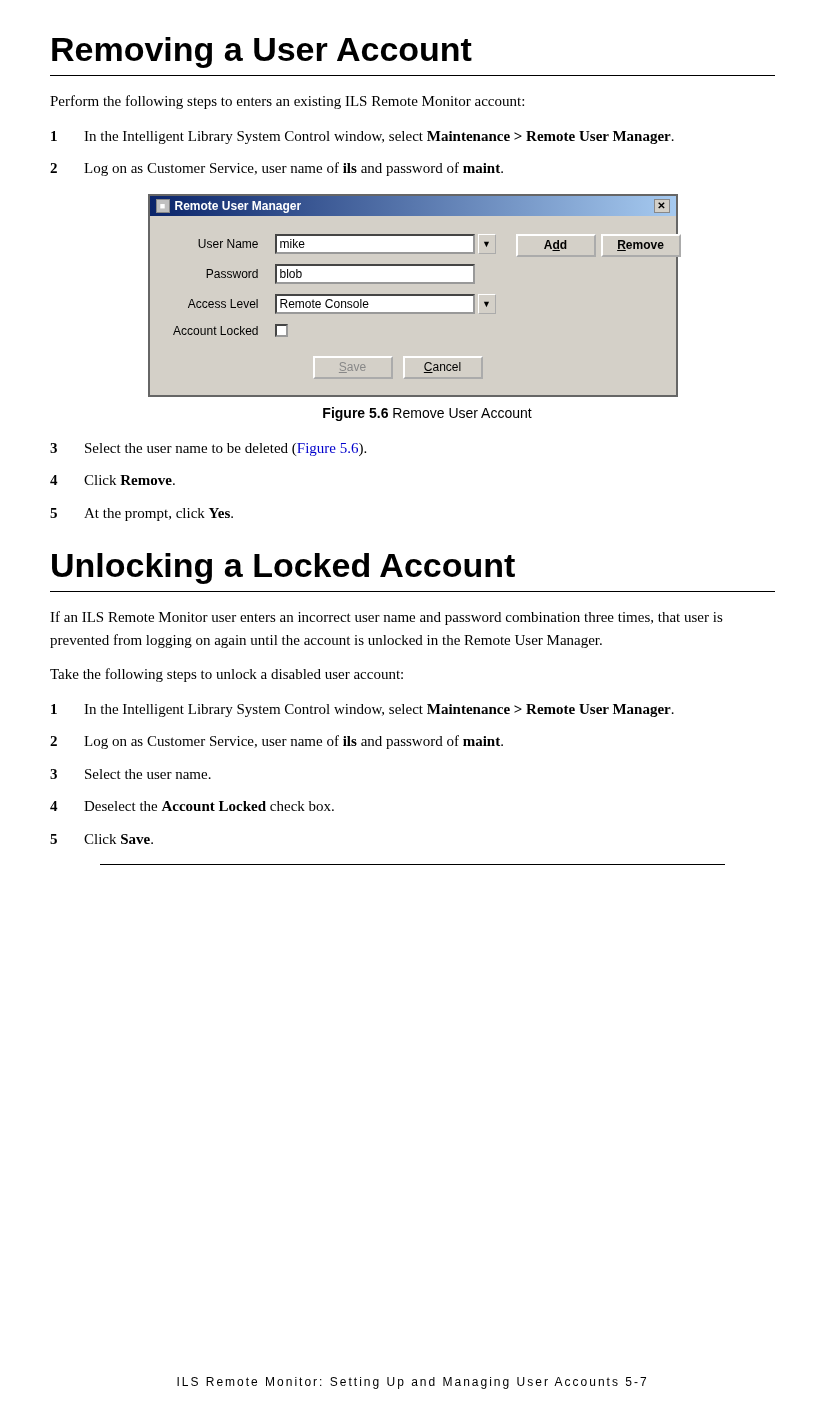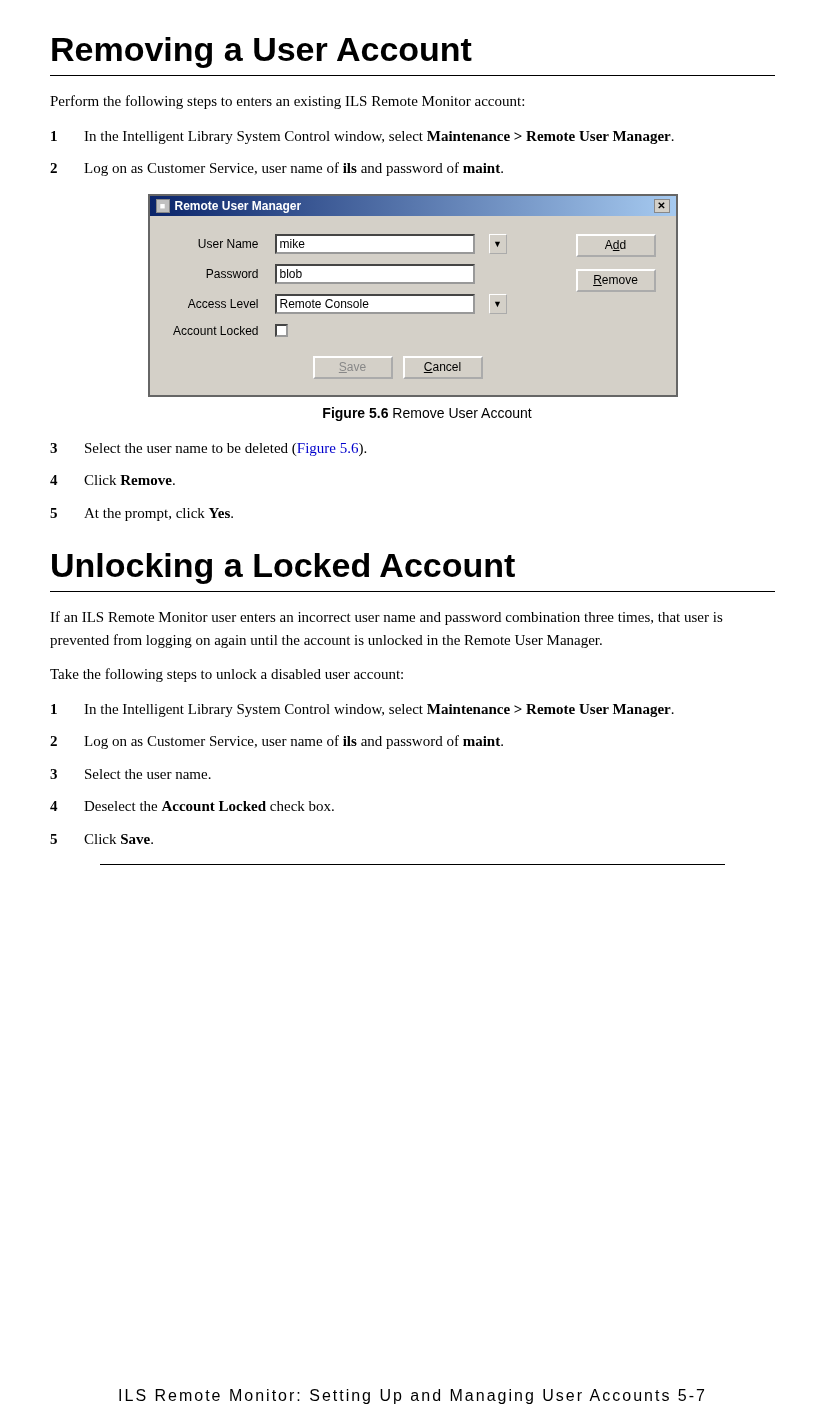--- a/index.html
+++ b/index.html
@@ -128,21 +128,21 @@
       width: 105px;
       text-align: right;
       padding-right: 16px;
       font-size: 12px;
       color: #000;
     }
 
     .dialog-field-wrapper {
       display: flex;
       align-items: flex-end;
-      gap: 14px;
+      gap: 3px;
     }
 
     .dialog-input {
       width: 200px;
       height: 20px;
       background: #fff;
       border: 2px inset #999;
       padding: 1px 3px;
       font-size: 12px;
       font-family: Arial;
@@ -162,23 +162,24 @@
 
     .dialog-checkbox {
       width: 13px;
       height: 13px;
       border: 2px inset #999;
       background: #fff;
     }
 
     .dialog-buttons-area {
       display: flex;
-      flex-direction: column;
-      gap: 12px;
+      flex-direction: row;
+      gap: 5px;
       margin-left: 20px;
+      font-weight: bold;
     }
 
     .dialog-btn {
       width: 80px;
       height: 23px;
       background: #d4d0c8;
       border: 2px outset #fff;
       font-size: 12px;
       font-family: Arial;
       cursor: pointer;
@@ -222,26 +223,26 @@
     }
 
     .link-text {
       color: #0000cc;
       text-decoration: none;
     }
 
     
     .page-footer {
       position: absolute;
-      bottom: 20px;
+      bottom: 36px;
       left: 0;
       width: 825px;
       text-align: center;
       font-family: Arial, Helvetica, sans-serif;
-      font-size: 16px;
+      font-size: 12px;
       letter-spacing: 2px;
       color: #000;
     }
 
     .page-footer-rule {
       border: none;
       border-top: 1px solid #000;
       margin: 0 50px 6px 50px;
     }
   </style>

